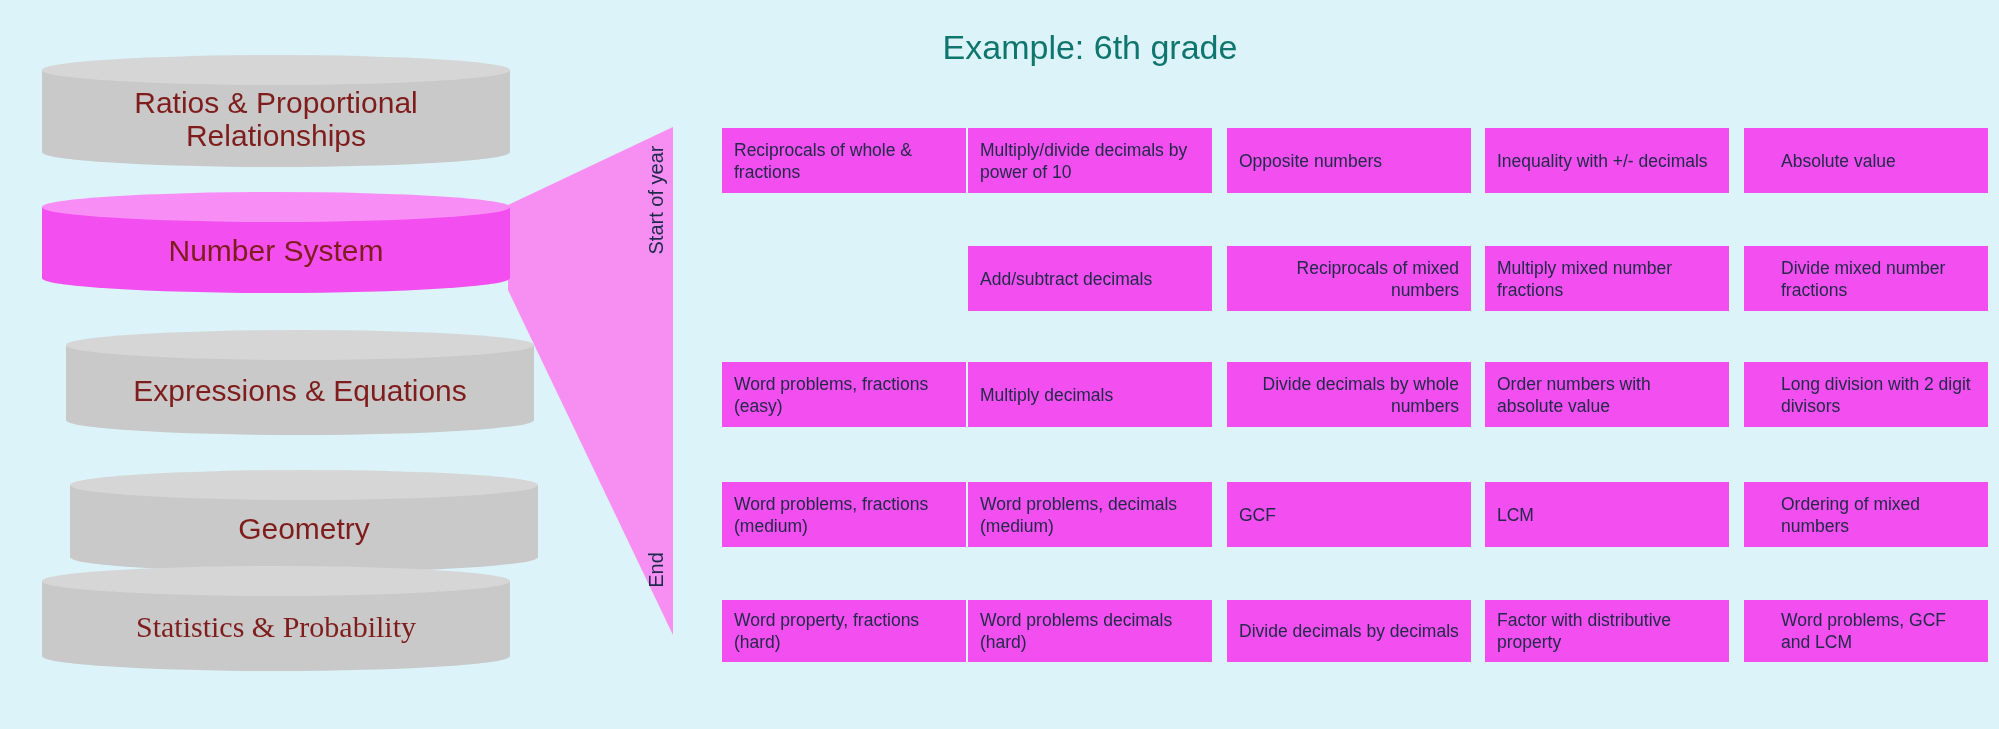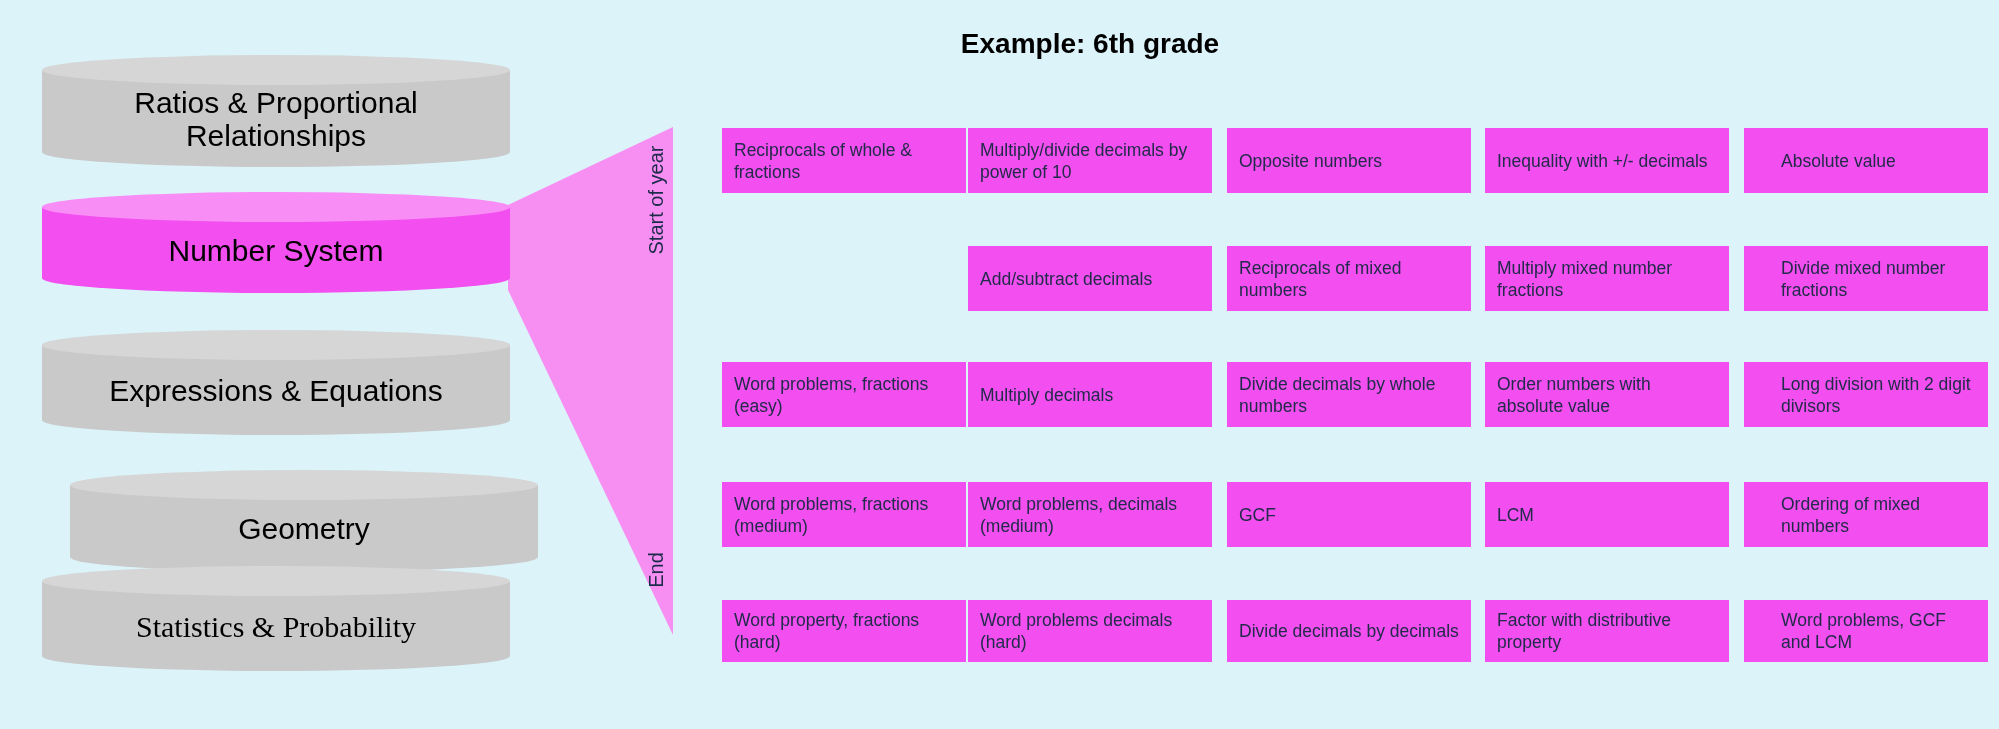--- a/index.html
+++ b/index.html
@@ -12,23 +12,23 @@
     width:1999px;
     height:729px;
     background:#dcf3f9;
     overflow:hidden;
   }
   
   .title{
     position:absolute;
     left:1090px; top:28px;
     transform:translateX(-50%);
-    font-size:28px;
-    font-weight:700;
-    color:#000000;
+    font-size:34px;
+    font-weight:400;
+    color:#0f766e;
     white-space:nowrap;
   }
   
   .cyl{
     position:absolute;
     left:42px;
     width:468px;
     height:105px;
   }
   .cyl-body{
@@ -49,27 +49,27 @@
     position:absolute;
     left:10px; right:10px;
     top:15px; bottom:0;
     display:flex;
     align-items:center;
     justify-content:center;
     text-align:center;
     font-size:30px;
     font-weight:500;
     line-height:1.1;
-    color:#000000;
+    color:#7f1d1d;
   }
   .cyl.magenta .cyl-body{ background:#f24ef0; }
   .cyl.magenta .cyl-top{ background:#f98df6; }
   .cyl1{ top:55px; height:112px; }
   .cyl2{ top:192px; height:101px;text-decoration:underline; }
-  .cyl3{ top:330px; height:105px; }
+  .cyl3{ top:330px; height:105px;margin-left:24px; }
   .cyl4{ top:470px; height:102px;margin-left:28px; }
   .cyl5{ top:566px; height:105px;font-family:Liberation Serif, serif; }
   
   .funnel-svg{
     position:absolute;
     left:0; top:0;
     width:1999px; height:729px;
   }
   .vlabel{
     position:absolute;
@@ -90,21 +90,21 @@
     align-items:center;
     box-sizing:border-box;
     padding:6px 12px;
     font-size:17.5px;
     line-height:22px;
     color:#222b49;
   }
   
   .c0{ left:710px;margin-left:12px; }
   .c1{ left:968px; }
-  .c2{ left:1227px; }
+  .c2{ left:1227px;text-align:right; }
   .c3{ left:1485px; }
   .c4{ left:1744px;padding-left:37px; }
   
   .r0{ top:128px; }
   .r1{ top:246px; }
   .r2{ top:362px; }
   .r3{ top:482px; }
   .r4{ top:600px; height:62px; }
 </style>
 </head>

